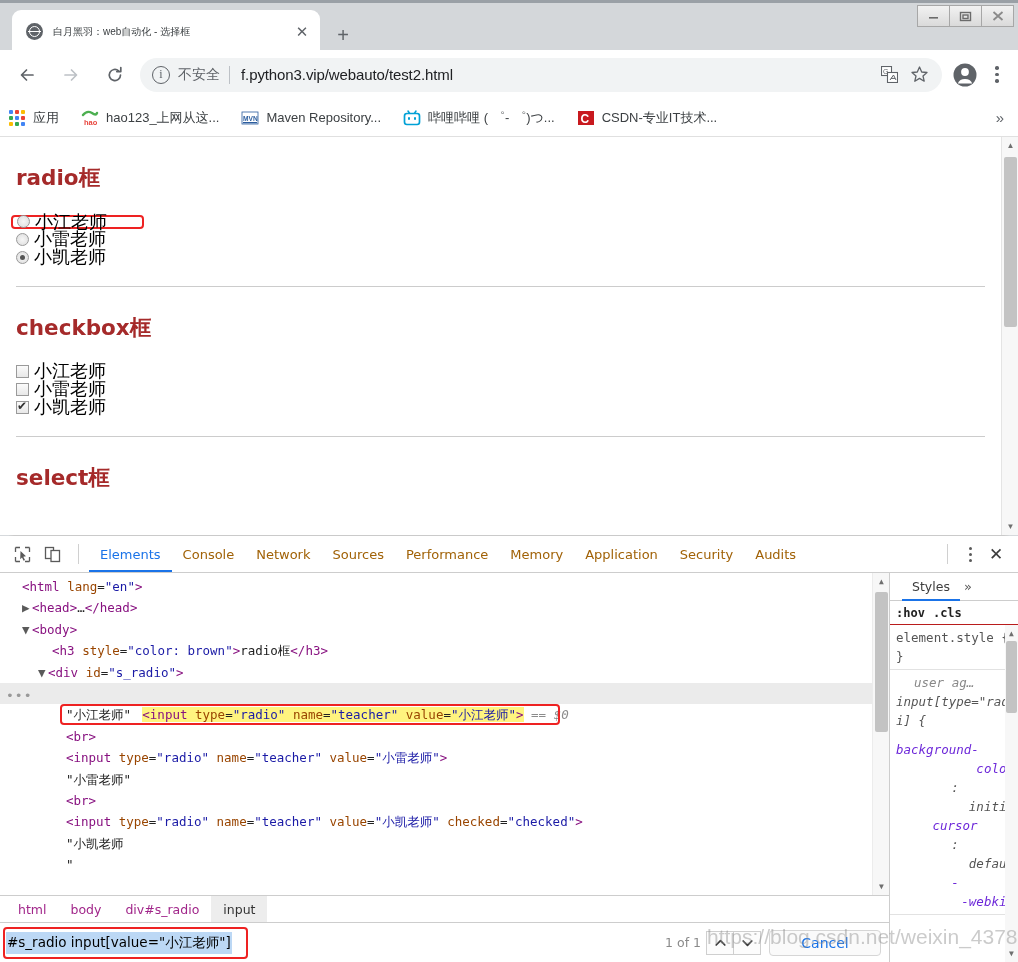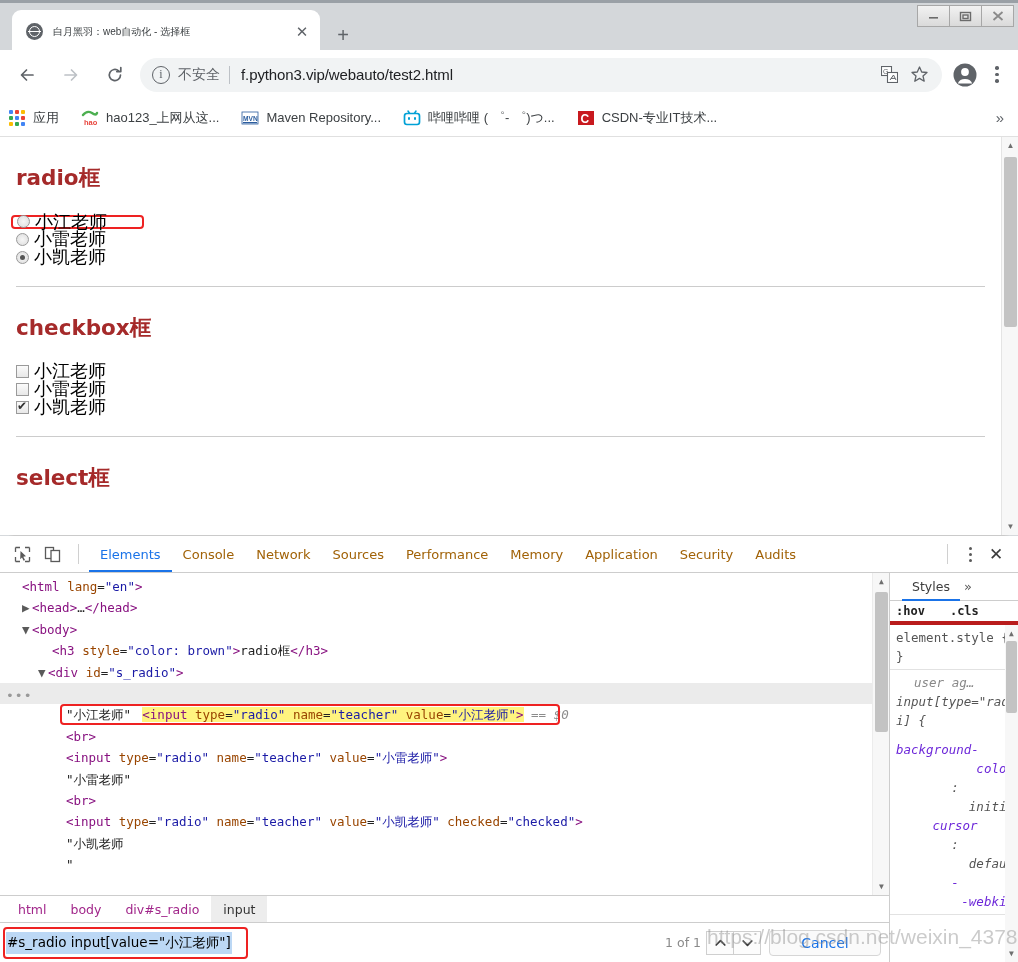--- a/index.html
+++ b/index.html
@@ -408,24 +408,24 @@
     padding: 0 4px; position: relative; margin-left: 12px;
   }
   .styles-tab.active::after {
     content: ""; position: absolute; left: -6px; right: -6px; bottom: -1px;
     height: 2px; background: #1a73e8;
   }
   .styles-more { margin-left: 10px; color: #5a5a5a; font-size: 13px; }
   .styles-filterbar {
     height: 24px; flex: 0 0 24px;
     display: flex; align-items: center;
-    border-bottom: 4px solid #b91c1c;
+    border-bottom: 1px solid #b91c1c;
     font-family: "DejaVu Sans Mono", monospace;
     font-size: 12px;
-    padding-left: 6px; gap: 25px;
+    padding-left: 6px; gap: 8px;
     color: #222;
     font-weight: bold;
     position: relative;
   }
   .styles-body {
     flex: 1 1 auto;
     position: relative;
     overflow: hidden;
     font-family: "DejaVu Sans Mono", monospace;
     font-size: 12.5px;

